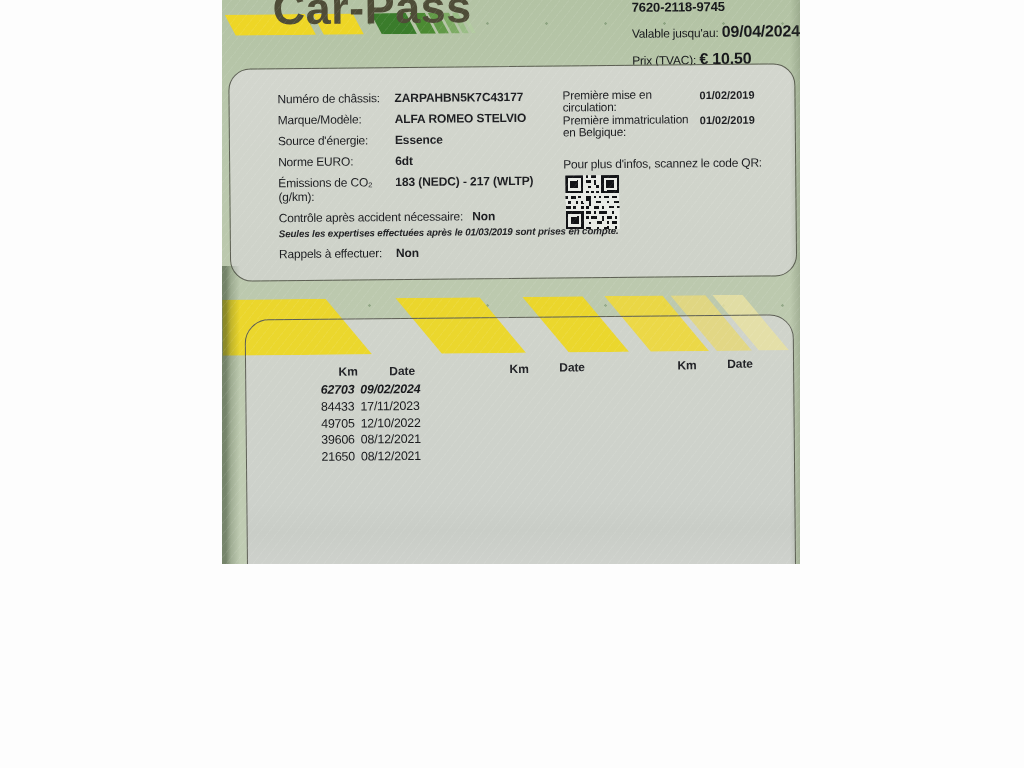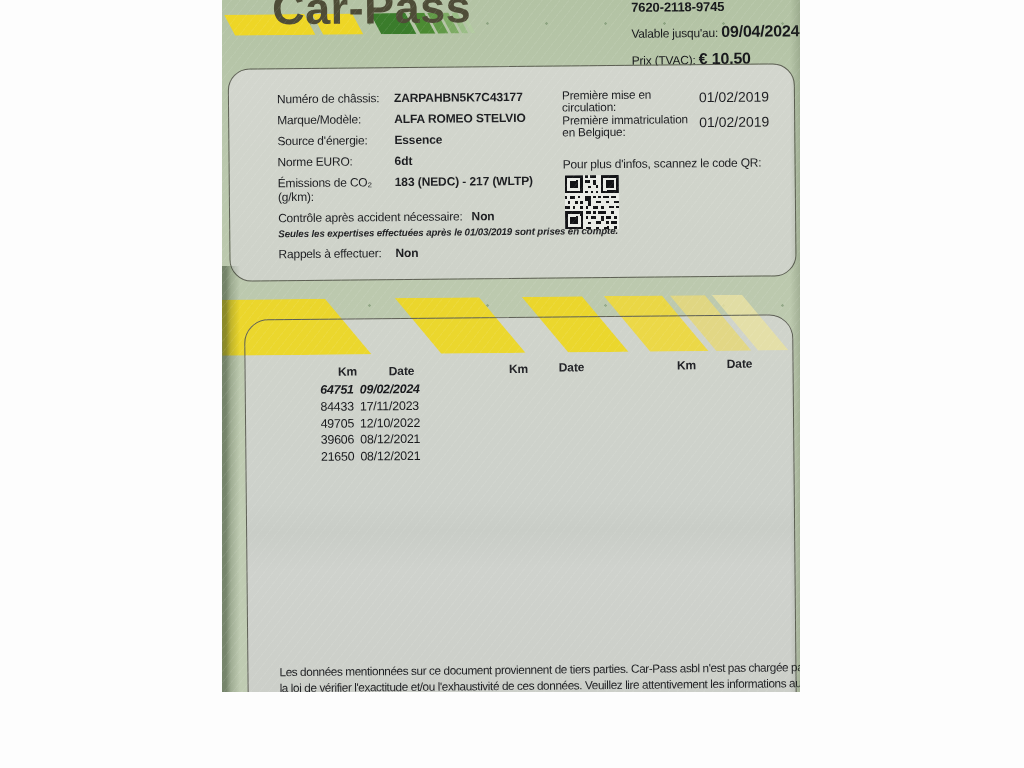--- a/index.html
+++ b/index.html
@@ -1,19 +1,19 @@
 <!DOCTYPE html>
 <html><head>
 <meta charset="utf-8">
 <style>
   html,body{margin:0;padding:0;width:1024px;height:768px;background:#ffffff;overflow:hidden;
     font-family:"Liberation Sans", sans-serif;-webkit-font-smoothing:antialiased;}
   .stage{position:relative;width:1024px;height:768px;background:#fdfdfd;}
   
-  .paper{position:absolute;left:222px;top:0;width:578px;height:692px;overflow:hidden;
+  .paper{position:absolute;left:222px;top:0;width:578px;height:564px;overflow:hidden;
     background:linear-gradient(180deg,#b3c3a4 0px,#b9c7ac 120px,#bcc9ae 290px,#c0ccb3 520px,#bfcbb2 768px);}
   
   .paper::before{content:"";position:absolute;inset:0;z-index:0;
     background-image:radial-gradient(circle,rgba(52,92,46,.55) 1px,transparent 1.5px);
     background-size:59px 47px;opacity:.55;}
   .paper::after{content:"";position:absolute;inset:0;z-index:40;pointer-events:none;
     background:repeating-linear-gradient(128deg,rgba(255,255,255,.22) 0 1px,transparent 1px 7px);
     opacity:.28;}
   .tilt{position:absolute;inset:0;transform:rotate(-0.55deg);transform-origin:50% 45%;}
   
@@ -40,21 +40,21 @@
   .f-row{display:flex;align-items:flex-start;margin-bottom:7px;font-size:12px;line-height:14px;letter-spacing:-.2px;}
   .f-label{flex:0 0 117px;width:117px;}
   .f-value{font-weight:bold;letter-spacing:-.1px;white-space:nowrap;}
   .f-row.inline .f-label{flex:0 0 auto;width:auto;margin-right:9px;}
   .f-note{font-size:9.8px;font-style:italic;font-weight:600;letter-spacing:-.15px;
     margin:-4px 0 8px 0;color:#222326;white-space:nowrap;}
   
   .regcol{position:absolute;left:333px;top:24px;width:228px;color:#1c1d20;}
   .r-row{display:flex;align-items:flex-start;margin-bottom:2px;}
   .r-label{flex:0 0 137px;font-size:11.8px;line-height:11.5px;letter-spacing:-.2px;}
-  .r-value{font-size:14px;font-weight:normal;white-space:nowrap;text-align:center;}
+  .r-value{font-size:11px;font-weight:bold;white-space:nowrap;text-align:center;}
   .qr-label{font-size:12px;letter-spacing:-.2px;margin-top:19px;white-space:nowrap;}
   .qr{margin-top:4px;margin-left:2px;display:block;}
   
   .th{position:absolute;top:363px;transform:translateX(-50%);font-size:12px;font-weight:700;
     color:#212226;z-index:8;letter-spacing:-.1px;}
   .reading{position:absolute;left:30px;width:240px;display:flex;font-size:12.4px;color:#17181b;z-index:8;}
   .reading .km{width:101px;text-align:right;letter-spacing:-.2px;}
   .reading .dt{margin-left:6px;letter-spacing:-.2px;}
   .reading.latest{font-weight:bold;font-style:italic;}
   
@@ -168,21 +168,21 @@
       <div class="panel2-border"></div>
 
       <span class="th" style="left:125px;">Km</span>
       <span class="th" style="left:179px;">Date</span>
       <span class="th" style="left:296px;top:362px;">Km</span>
       <span class="th" style="left:349px;top:361px;">Date</span>
       <span class="th" style="left:464px;top:360px;">Km</span>
       <span class="th" style="left:517px;top:359px;">Date</span>
 
       <div class="reading latest" style="top:381px;">
-        <span class="km">64751</span>
+        <span class="km">62703</span>
         <span class="dt">09/02/2024</span>
       </div>
       <div class="reading" style="top:398px;">
         <span class="km">84433</span>
         <span class="dt">17/11/2023</span>
       </div>
       <div class="reading" style="top:414.5px;">
         <span class="km">49705</span>
         <span class="dt">12/10/2022</span>
       </div>

